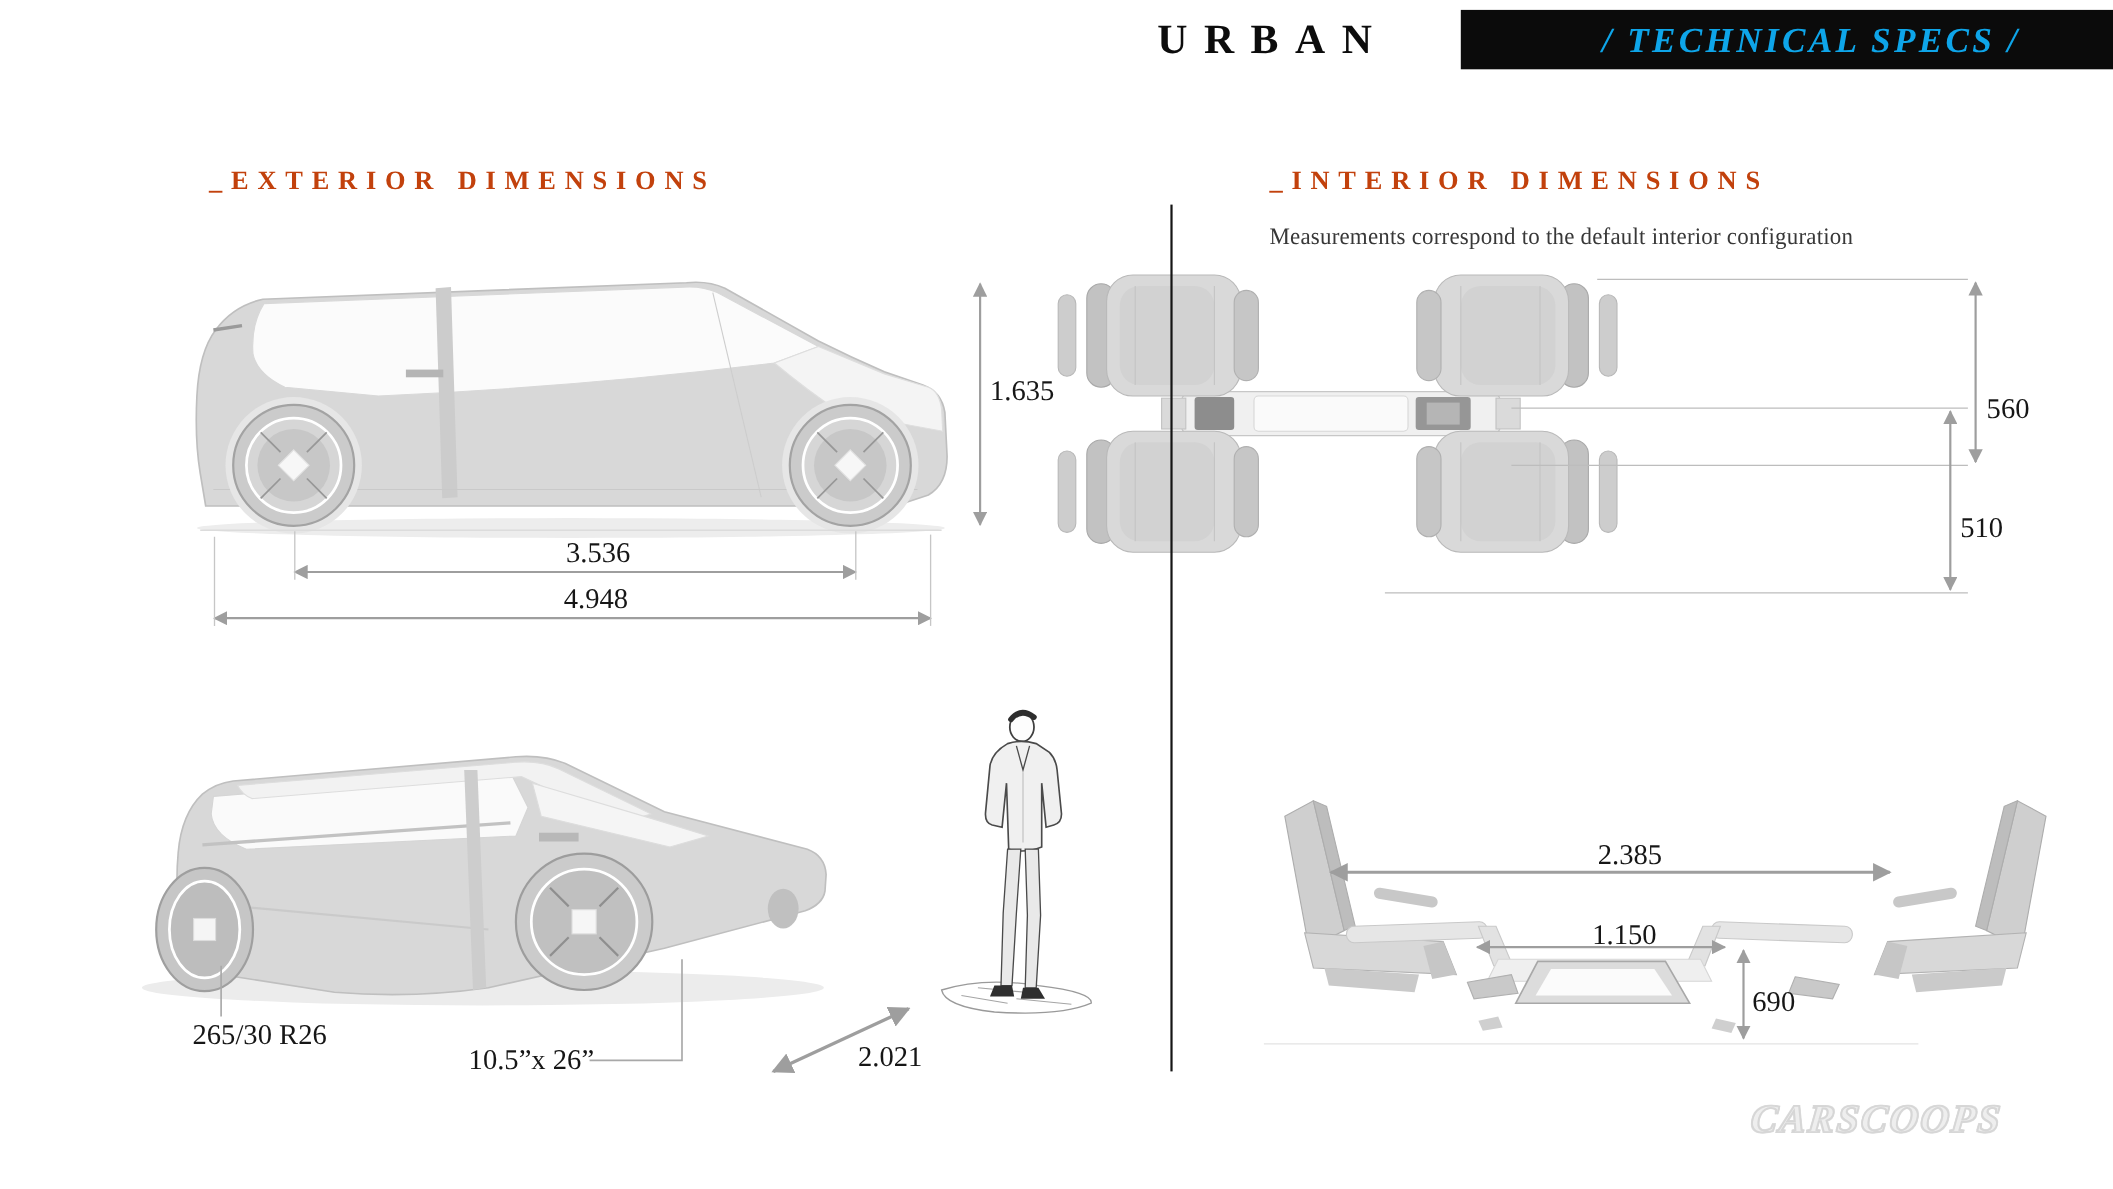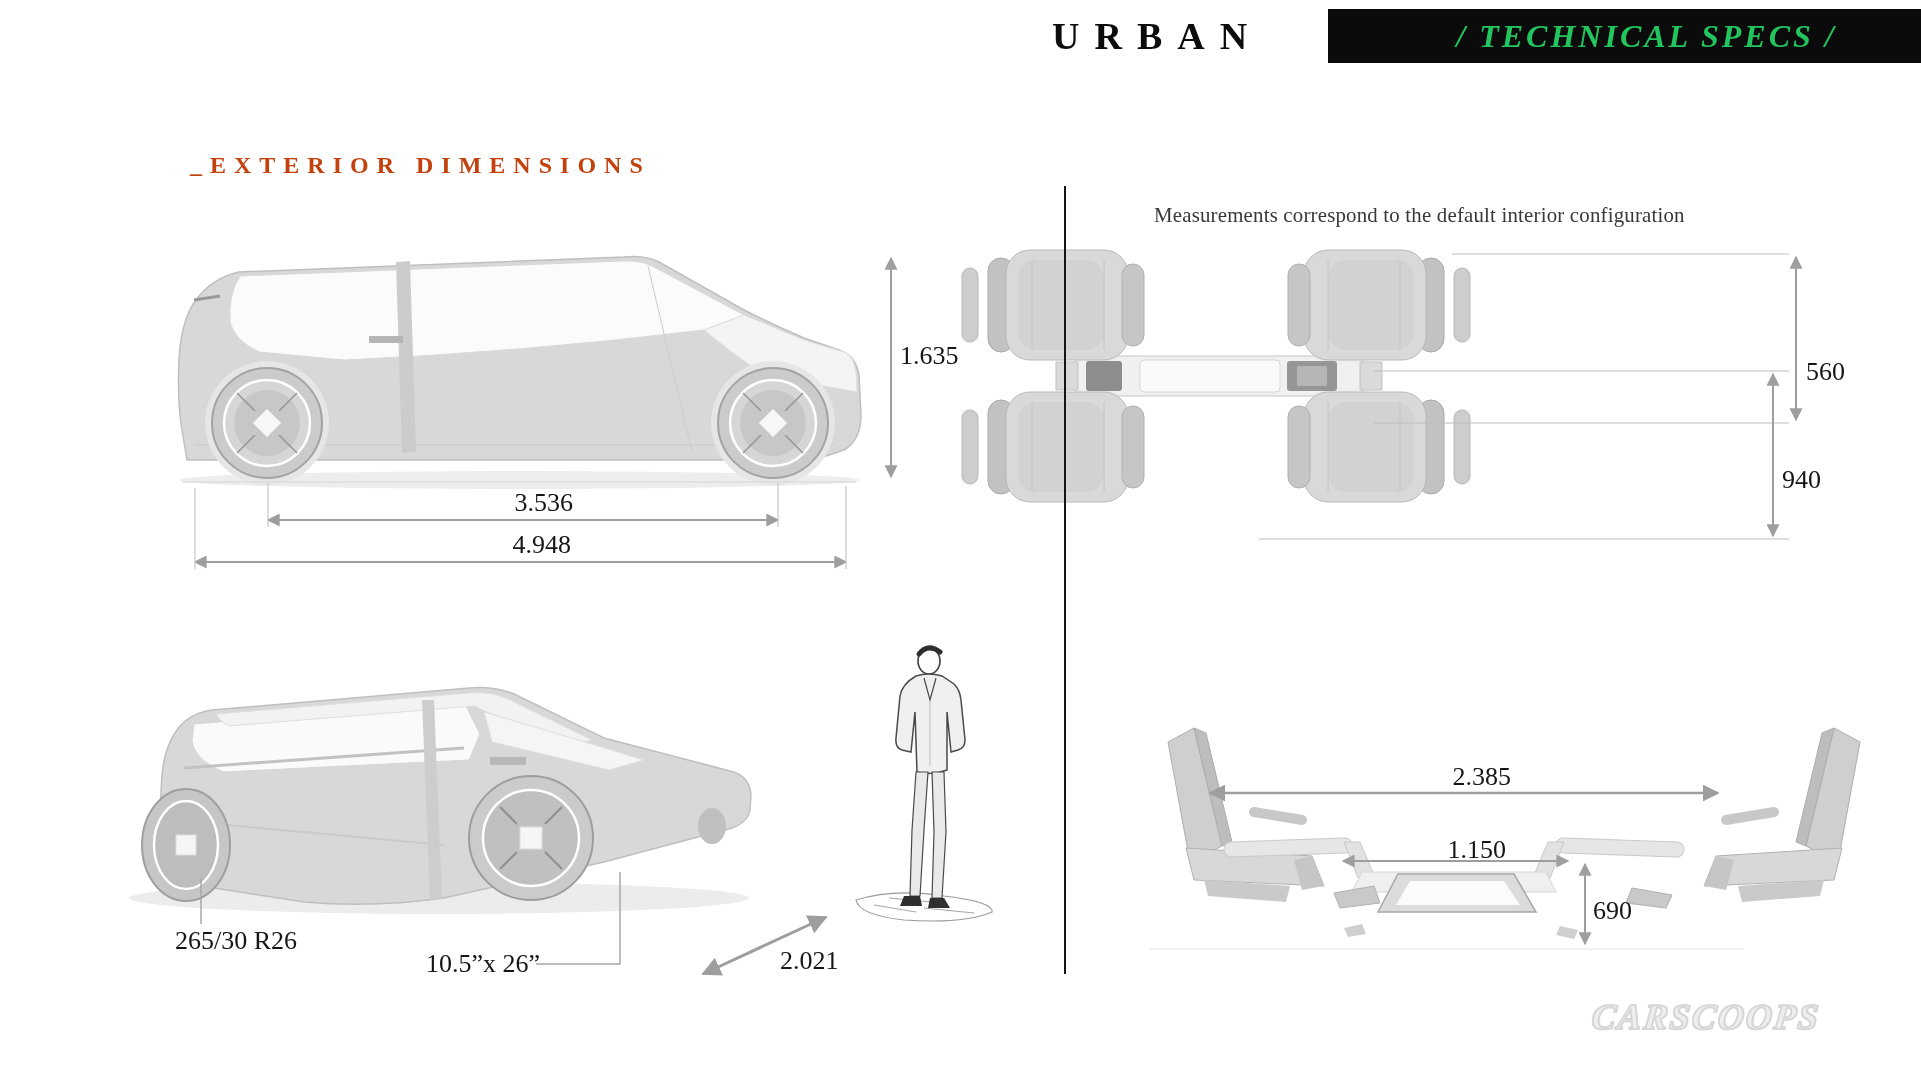--- a/index.html
+++ b/index.html
@@ -3,21 +3,21 @@
 <meta charset="utf-8">
 <style>
   html,body{margin:0;padding:0;background:#ffffff;}
   #page{position:relative;width:1881px;height:1081px;background:#ffffff;overflow:hidden;
         font-family:Liberation Serif, serif;margin-left:44px;}
   #artwork{position:absolute;left:0;top:0;width:1921px;height:1081px;}
   .abs{position:absolute;}
   
   .brand{left:1008px;top:14px;font-size:38px;font-weight:700;letter-spacing:15px;color:#0c0c0c;white-space:nowrap;}
   .banner-box{left:1284px;top:9px;width:637px;height:54px;background:#0b0b0b;display:flex;align-items:center;justify-content:center;}
-  .banner-text{color:#22c55e;font-style:italic;font-weight:700;font-size:32px;letter-spacing:3px;white-space:nowrap;}
+  .banner-text{color:#0ea5e9;font-style:italic;font-weight:700;font-size:32px;letter-spacing:3px;white-space:nowrap;}
   
   .sec-title{font-size:24px;font-weight:700;letter-spacing:8px;color:#c2410c;white-space:nowrap;}
   .t-ext{left:146px;top:152px;}
   .t-int{left:1110px;top:152px;}
   .subtitle{left:1110px;top:203px;font-size:21.5px;color:#383838;letter-spacing:0.2px;white-space:nowrap;transform:scaleX(.97);transform-origin:left;}
   
   .dim{font-size:26px;color:#161616;white-space:nowrap;}
   .ctr{width:100px;text-align:right;}
   .d-height{left:856px;top:341px;}
   .d-wheelbase{left:429px;top:488px;}
@@ -213,33 +213,34 @@
       <line x1="1541" y1="864" x2="1541" y2="944" stroke="#9e9e9e" stroke-width="2" marker-start="url(#ah)" marker-end="url(#ah)"></line>
     </g>
   </svg>
 
   <div class="abs brand">URBAN</div>
   <div class="abs banner-box">
     <span class="banner-text">/ TECHNICAL SPECS /</span>
   </div>
 
   <div class="abs sec-title t-ext">_EXTERIOR DIMENSIONS</div>
+  <div class="abs sec-title t-int">_INTERIOR DIMENSIONS</div>
   <div class="abs subtitle">Measurements correspond to the default interior configuration</div>
 
   <div class="abs divider"></div>
 
   <div class="abs dim d-height">1.635</div>
   <div class="abs dim ctr d-wheelbase">3.536</div>
   <div class="abs dim ctr d-length">4.948</div>
 
   <div class="abs dim d-tire">265/30 R26</div>
   <div class="abs dim d-wheel">10.5”x 26”</div>
   <div class="abs dim d-width">2.021</div>
 
   <div class="abs dim d-560">560</div>
-  <div class="abs dim d-790">940</div>
+  <div class="abs dim d-790">510</div>
 
   <div class="abs dim ctr d-2385">2.385</div>
   <div class="abs dim ctr d-1150">1.150</div>
   <div class="abs dim d-370">690</div>
 
   <div class="abs watermark">CARSCOOPS</div>
 </div>
 
 </body></html>

